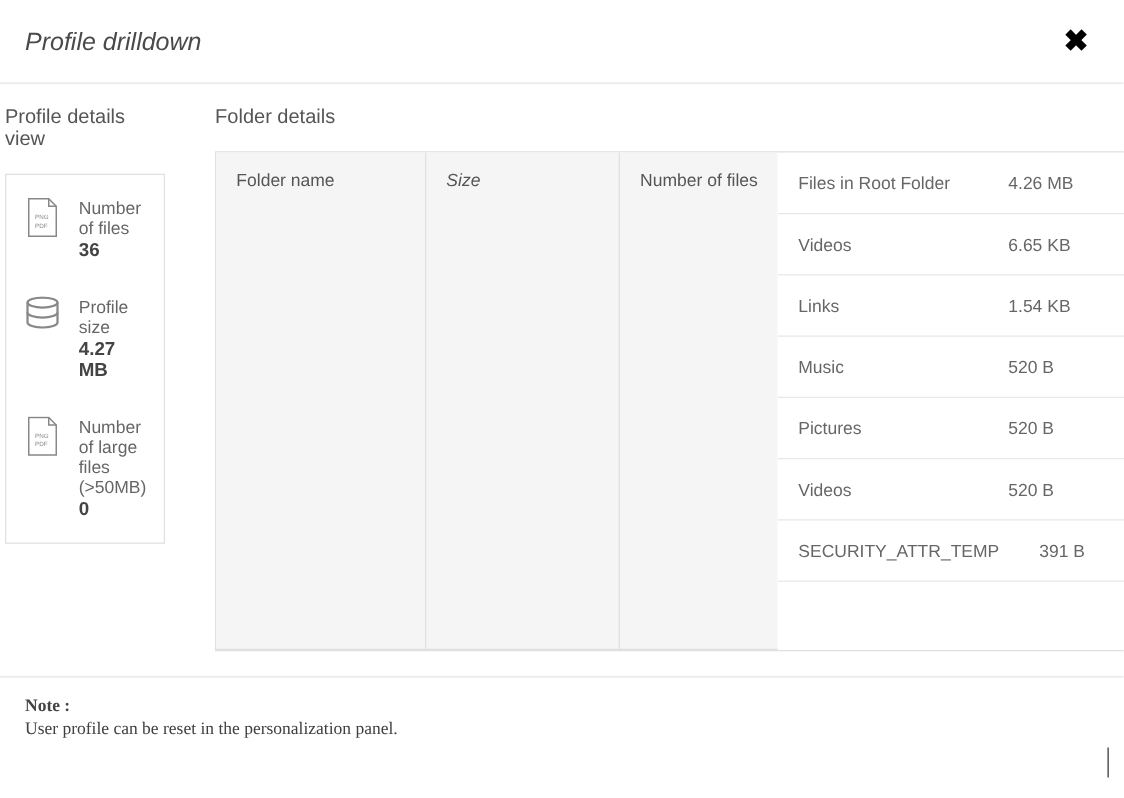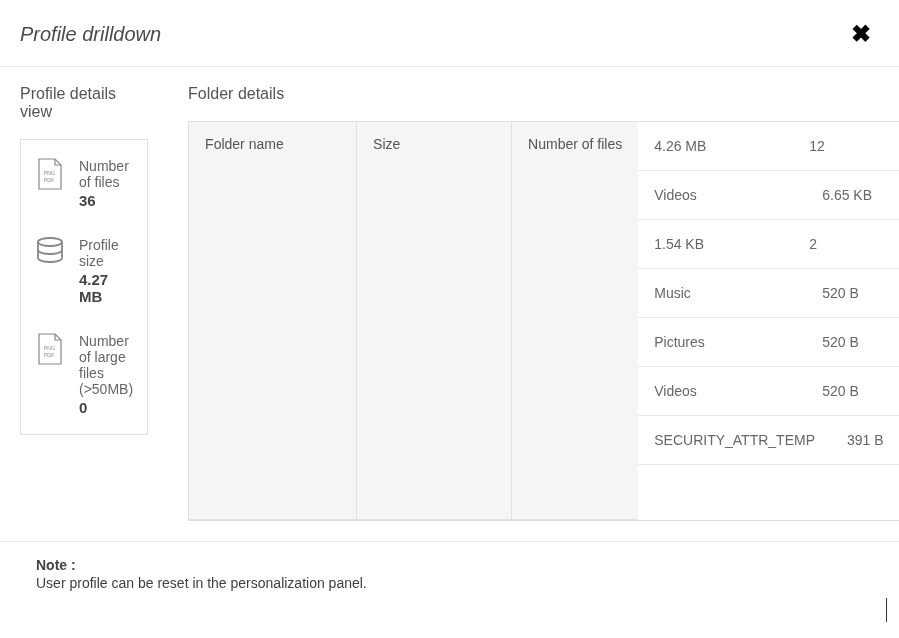--- a/index.html
+++ b/index.html
@@ -27,21 +27,21 @@
     .close-btn {
       font-size: 24px;
       font-weight: bold;
       color: #000;
       cursor: pointer;
       line-height: 1;
       padding: 2px 8px;
     }
     .content {
       display: flex;
-      padding: 18px 20px 10px 20px;
+      padding: 18px 20px 10px 4px;
       gap: 40px;
     }
     .left-panel { width: 290px; }
     .section-title {
       font-size: 16px;
       font-weight: 400;
       color: #555;
       margin-bottom: 18px;
     }
     .details-card {
@@ -86,21 +86,21 @@
       background: #f5f5f5;
       border-bottom: 1px solid #e0e0e0;
     }
     .th {
       padding: 14px 16px;
       font-size: 14px;
       color: #555;
       text-align: left;
     }
     .th-folder { flex: 0 0 168px; border-right: 1px solid #e0e0e0; }
-    .th-size { flex: 0 0 155px; border-right: 1px solid #e0e0e0; }
+    .th-size { flex: 0 0 155px; border-right: 1px solid #e0e0e0; font-style: italic; }
     .th-count { flex: 1; text-align: center; }
     .table-body {
       flex: 1;
       overflow-y: scroll;
     }
     .table-body::-webkit-scrollbar { width: 15px; }
     .table-body::-webkit-scrollbar-track { background: #f0f0f0; }
     .table-body::-webkit-scrollbar-thumb { background: #bdbdbd; }
     .table-body::-webkit-scrollbar-button {
       background: #f0f0f0;
@@ -114,22 +114,23 @@
     .td {
       padding: 16px 16px;
       font-size: 14px;
       color: #666;
     }
     .td-folder { flex: 0 0 168px; }
     .td-size { flex: 0 0 155px; }
     .td-count { flex: 1; }
     .footer {
       border-top: 1px solid #e5e5e5;
-      padding: 14px 36px;
+      padding: 14px 20px;
       margin-top: 10px;
+      font-family: Liberation Serif, serif;
     }
     .note-label {
       font-size: 14px;
       font-weight: 600;
       color: #444;
     }
     .note-text {
       font-size: 14px;
       color: #404040;
     }
@@ -207,29 +208,31 @@
   <div class="right-panel">
     <div class="section-title">Folder details</div>
     <div class="table-container">
       <div class="table-header">
         <div class="th th-folder">Folder name</div>
         <div class="th th-size">Size</div>
         <div class="th th-count">Number of files</div>
       </div>
       <div class="table-body" id="table-body">
           <div class="tr">
+            <div class="td td-folder">Files in Root Folder</div>
             <div class="td td-size">4.26 MB</div>
             <div class="td td-count">12</div>
           </div>
           <div class="tr">
             <div class="td td-folder">Videos</div>
             <div class="td td-size">6.65 KB</div>
             <div class="td td-count">18</div>
           </div>
           <div class="tr">
+            <div class="td td-folder">Links</div>
             <div class="td td-size">1.54 KB</div>
             <div class="td td-count">2</div>
           </div>
           <div class="tr">
             <div class="td td-folder">Music</div>
             <div class="td td-size">520 B</div>
             <div class="td td-count">1</div>
           </div>
           <div class="tr">
             <div class="td td-folder">Pictures</div>

